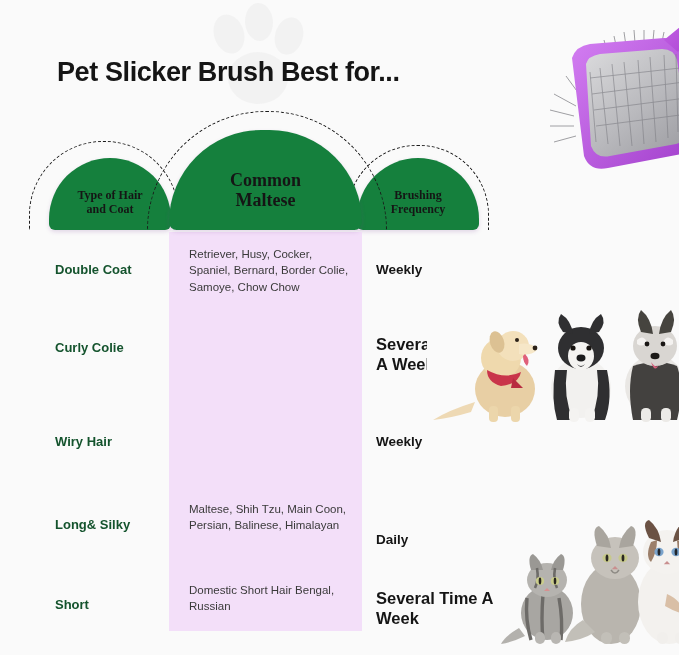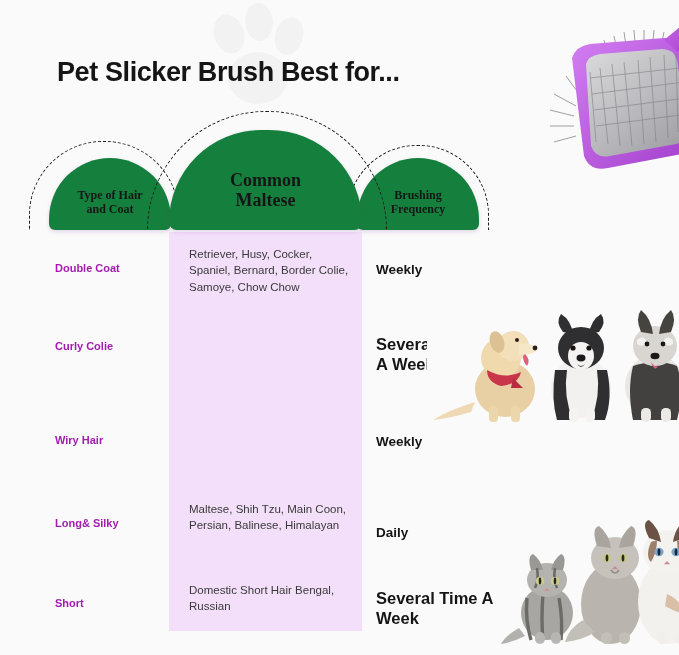--- a/index.html
+++ b/index.html
@@ -61,21 +61,21 @@
     width:193px;height:399px;
     background:#f3dff9;
   }
 
   
   .rows{position:absolute;left:0;top:232px;width:470px;height:400px;}
   .row{position:absolute;left:0;width:470px;}
   .cell{position:absolute;}
   .cell-type{
     left:26px;width:120px;
-    font-size:11px;font-weight:bold;color:#a21caf;
+    font-size:13px;font-weight:bold;color:#14532d;
     white-space:nowrap;
   }
   .cell-breeds{
     left:160px;width:166px;
     font-size:11.5px;color:#3a3a3a;line-height:1.42;
   }
   .cell-freq{
     left:347px;width:125px;
     font-weight:bold;color:#151515;line-height:1.22;
   }
@@ -181,21 +181,21 @@
     </div>
 
     <div class="row" style="top:170px;height:85px;">
       <div class="cell cell-type" style="top:32px;">Wiry Hair</div>
       <div class="cell cell-freq sm" style="top:32px;">Weekly</div>
     </div>
 
     <div class="row" style="top:255px;height:85px;">
       <div class="cell cell-type" style="top:30px;">Long&amp; Silky</div>
       <div class="cell cell-breeds" style="top:14px;">Maltese, Shih Tzu, Main Coon, Persian, Balinese, Himalayan</div>
-      <div class="cell cell-freq sm" style="top:38px;">Daily</div>
+      <div class="cell cell-freq sm" style="top:45px;">Daily</div>
     </div>
 
     <div class="row" style="top:340px;height:70px;">
       <div class="cell cell-type" style="top:25px;">Short</div>
       <div class="cell cell-breeds" style="top:10px;">Domestic Short Hair Bengal, Russian</div>
       <div class="cell cell-freq lg" style="top:16px;">Several Time A Week</div>
     </div>
 
   </div>
 

